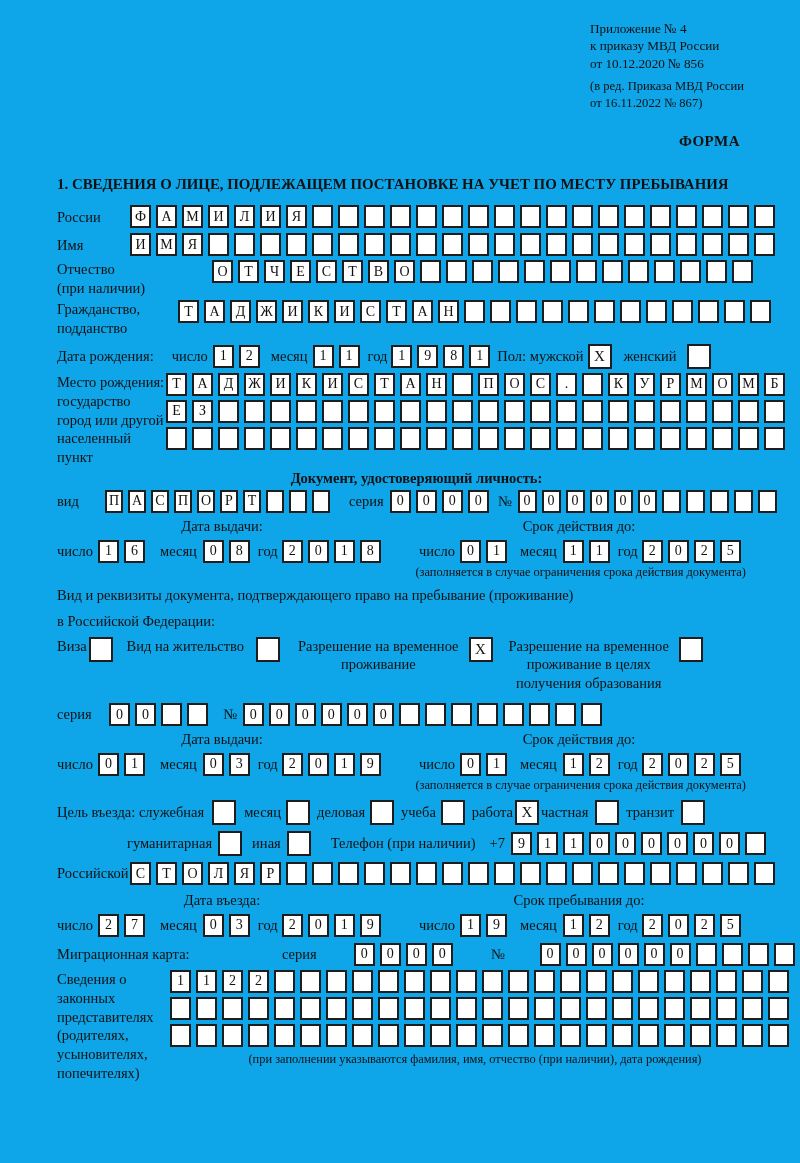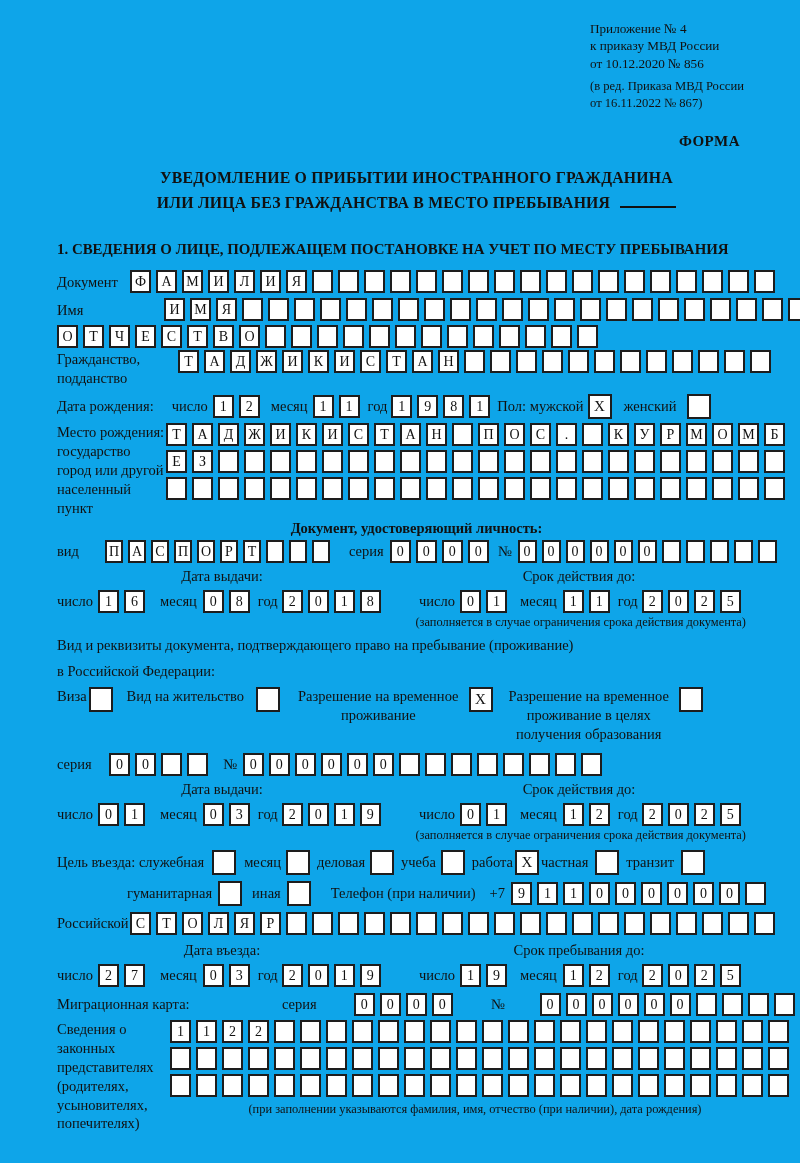--- a/index.html
+++ b/index.html
@@ -38,33 +38,27 @@
     <div>к приказу МВД России</div>
     <div>от 10.12.2020 № 856</div>
     <div class="ed">
       <div>(в ред. Приказа МВД России</div>
       <div>от 16.11.2022 № 867)</div>
     </div>
   </div>
 
   <div class="form-label">ФОРМА</div>
 
-  <div class="title">
-    <div>УВЕДОМЛЕНИЕ О ПРИБЫТИИ ИНОСТРАННОГО ГРАЖДАНИНА</div>
-    <div>
-      <span>ИЛИ ЛИЦА БЕЗ ГРАЖДАНСТВА В МЕСТО ПРЕБЫВАНИЯ</span><span class="title-underline"></span>
-    </div>
-  </div>
 
   <div class="section-heading">1. СВЕДЕНИЯ О ЛИЦЕ, ПОДЛЕЖАЩЕМ ПОСТАНОВКЕ НА УЧЕТ ПО МЕСТУ ПРЕБЫВАНИЯ</div>
 
   <div class="form-body">
       <div class="line" style="margin-top: 12px;">
         <div class="lbl" style="width: 73px;">
-          <div>Документ</div>
+          <div>России</div>
         </div>
         <div class="cells">
           <div class="cell">Ф</div>
           <div class="cell">А</div>
           <div class="cell">М</div>
           <div class="cell">И</div>
           <div class="cell">Л</div>
           <div class="cell">И</div>
           <div class="cell">Я</div>
           <div class="cell"></div>
@@ -80,21 +74,21 @@
           <div class="cell"></div>
           <div class="cell"></div>
           <div class="cell"></div>
           <div class="cell"></div>
           <div class="cell"></div>
           <div class="cell"></div>
           <div class="cell"></div>
           <div class="cell"></div>
         </div>
       </div>
-      <div class="line" style="margin-top: 5px; gap: 34px;">
+      <div class="line" style="margin-top: 5px;">
         <div class="lbl" style="width: 73px;">
           <div>Имя</div>
         </div>
         <div class="cells">
           <div class="cell">И</div>
           <div class="cell">М</div>
           <div class="cell">Я</div>
           <div class="cell"></div>
           <div class="cell"></div>
           <div class="cell"></div>
@@ -113,20 +107,24 @@
           <div class="cell"></div>
           <div class="cell"></div>
           <div class="cell"></div>
           <div class="cell"></div>
           <div class="cell"></div>
           <div class="cell"></div>
           <div class="cell"></div>
         </div>
       </div>
       <div class="line top" style="margin-top: 4px;">
+        <div class="lbl" style="width: 155px;">
+          <div>Отчество</div>
+          <div>(при наличии)</div>
+        </div>
         <div class="cells">
           <div class="cell">О</div>
           <div class="cell">Т</div>
           <div class="cell">Ч</div>
           <div class="cell">Е</div>
           <div class="cell">С</div>
           <div class="cell">Т</div>
           <div class="cell">В</div>
           <div class="cell">О</div>
           <div class="cell"></div>

